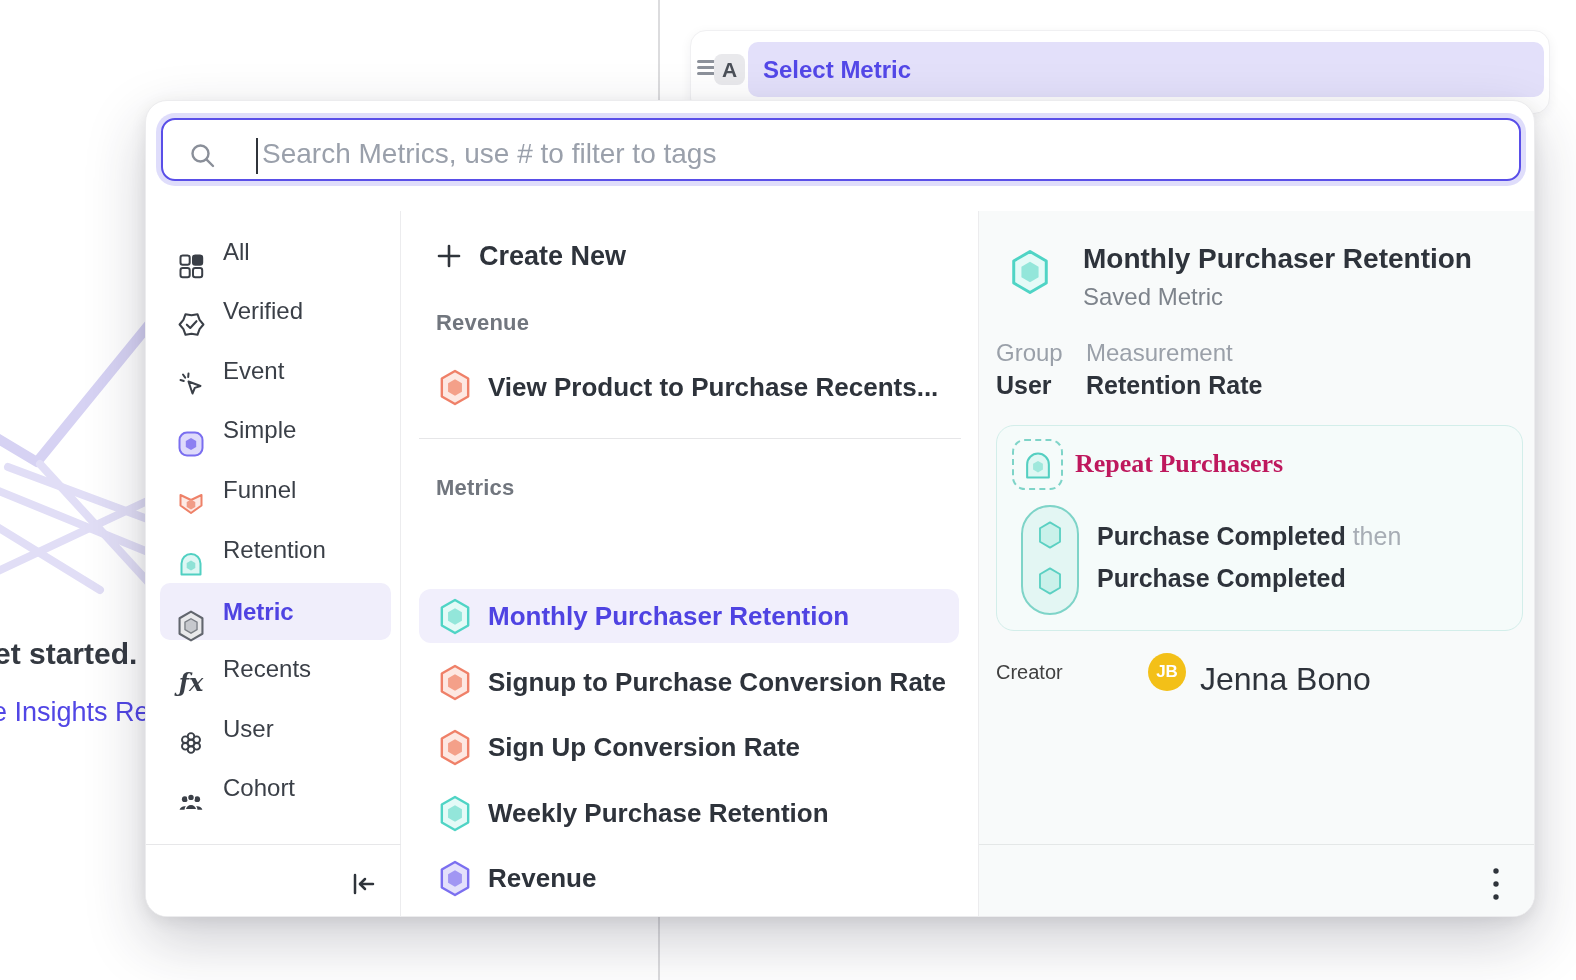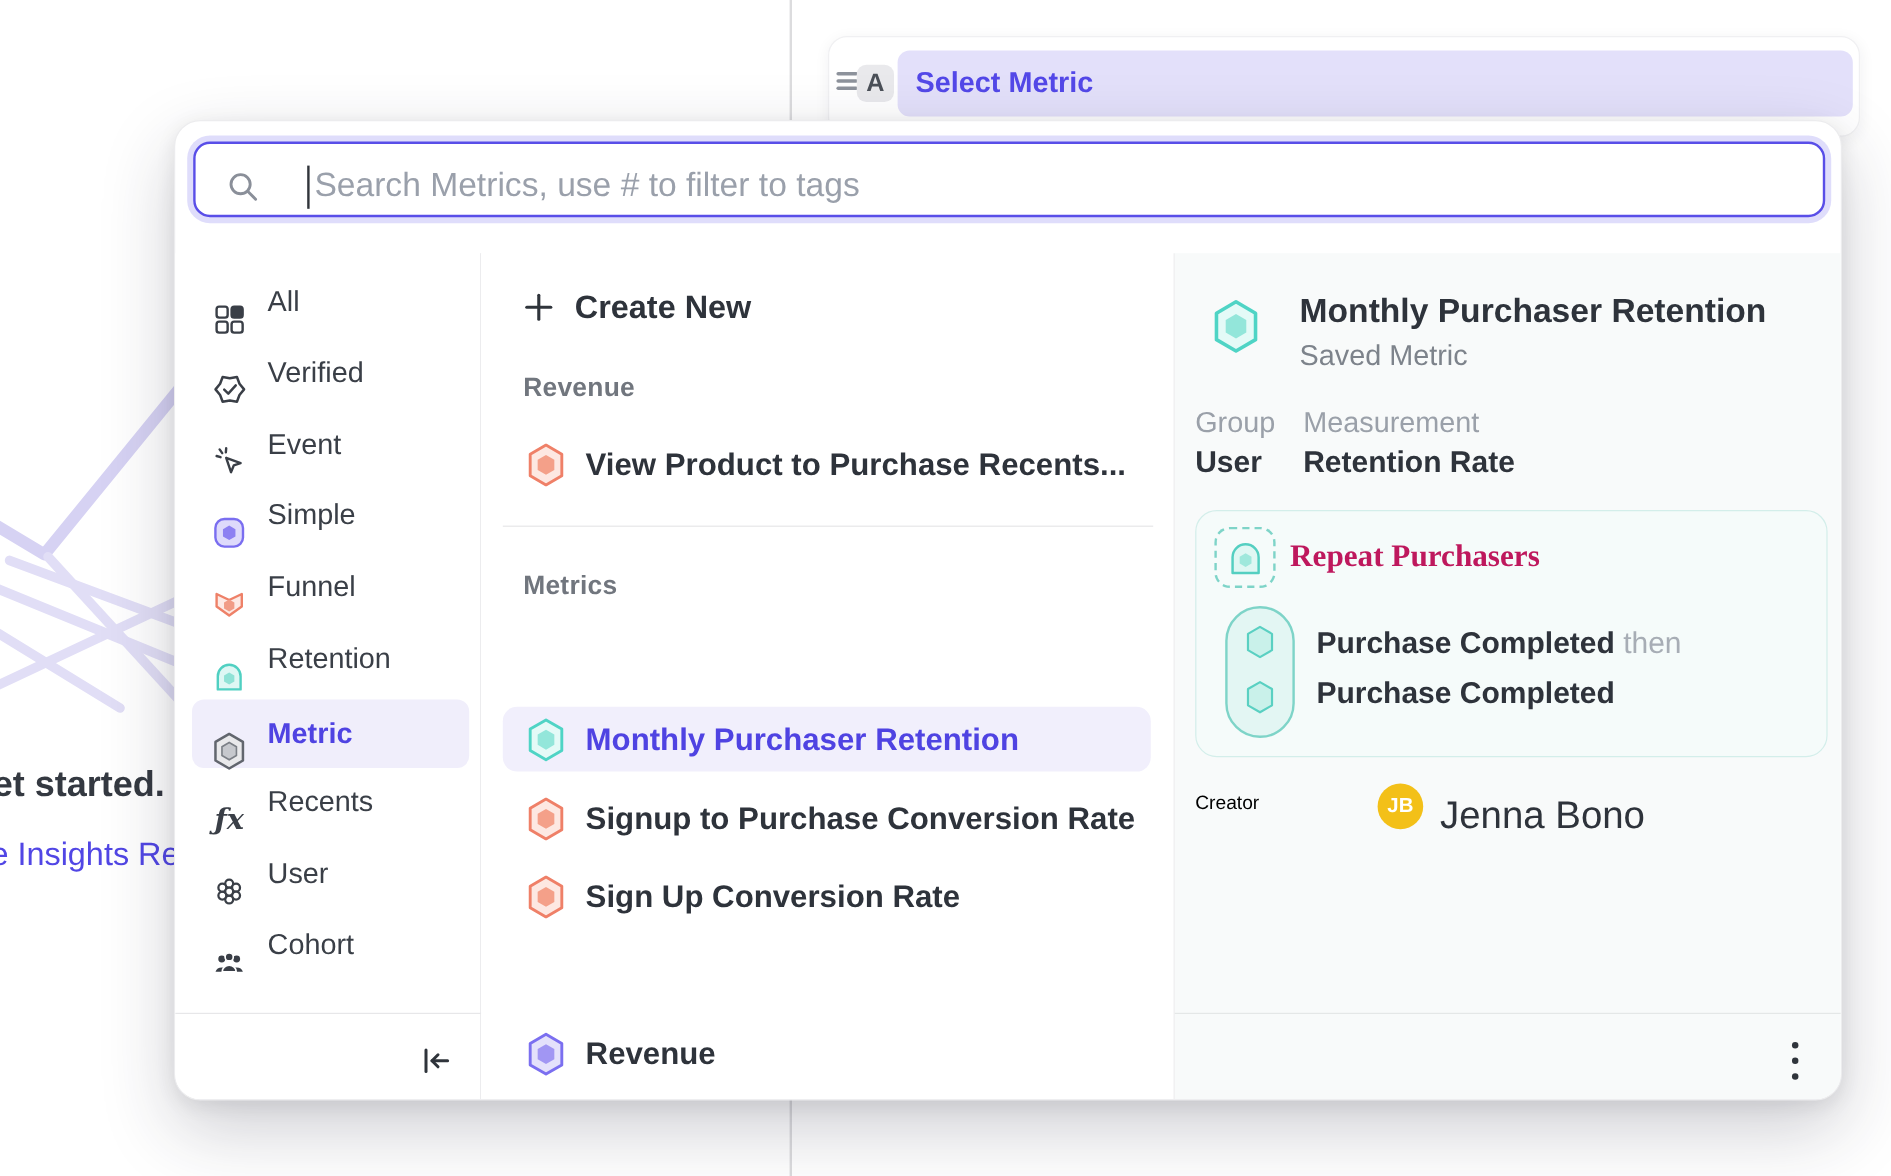--- a/index.html
+++ b/index.html
@@ -67,21 +67,21 @@
   .meta-value { position:absolute; top:160px; font-size:25px; font-weight:600; color:#2e333b; }
 
   .def-card { position:absolute; left:17px; top:214px; width:527px; height:206px; background:#f5fbfa; border:1.5px solid #d3eeea; border-radius:18px; }
   .def-icon-box { position:absolute; left:15px; top:13px; width:51px; height:51px; border:2px dashed #7ed4c8; border-radius:13px; display:flex; align-items:center; justify-content:center; }
   .def-title { position:absolute; left:78px; top:23px; font-size:26px; font-weight:700; color:#be185d;font-family:Liberation Serif, serif; }
   .def-pill { position:absolute; left:24px; top:79px; width:58px; height:110px; background:#e3f6f3; border:2px solid #7ed4c8; border-radius:29px; }
   .def-pill svg { position:absolute; left:14px; }
   .def-line { position:absolute; left:100px; font-size:25px; font-weight:600; color:#2e333b; white-space:nowrap; }
   .def-then { font-weight:400; color:#a7adb5; }
 
-  .creator-label { position:absolute; left:17px; top:450px; font-size:16px; color:#000000; }
+  .creator-label { position:absolute; left:17px; top:450px; font-size:20px; color:#404040; }
   .avatar { position:absolute; left:169px; top:442px; width:38px; height:38px; border-radius:50%; background:#f3c018; color:#fff; font-size:17px; font-weight:700; display:flex; align-items:center; justify-content:center; }
   .creator-name { position:absolute; left:221px; top:450px; font-size:32px; font-weight:500; color:#2e333b; }
 
   .detail-footer-divider { position:absolute; left:0; top:633px; width:555px; height:1px; background:#e4e7e7; }
   .kebab-btn { position:absolute; left:496px; top:652px; width:42px; height:42px; display:flex; align-items:center; justify-content:center; cursor:pointer; border-radius:8px; }
 </style>
 </head>
 <body>
 
 <div class="stage">
@@ -297,20 +297,29 @@
         <div class="list-row" style="top:503px">
           <span class="ic">
             <svg width="34" height="37" viewBox="0 0 24 26" class="hex-funnel">
               <path class="hex-outer" d="M12 1.3 L21.3 6.7 V19.3 L12 24.7 L2.7 19.3 V6.7 Z"></path>
               <path class="hex-inner" d="M12 7.1 L16.9 9.95 V15.95 L12 18.8 L7.1 15.95 V9.95 Z"></path>
             </svg>
           </span>
           <span>Sign Up Conversion Rate</span>
         </div>
 
+        <div class="list-row" style="top:569px">
+          <span class="ic">
+            <svg width="34" height="37" viewBox="0 0 24 26" class="hex-retention">
+              <path class="hex-outer" d="M12 1.3 L21.3 6.7 V19.3 L12 24.7 L2.7 19.3 V6.7 Z"></path>
+              <path class="hex-inner" d="M12 7.1 L16.9 9.95 V15.95 L12 18.8 L7.1 15.95 V9.95 Z"></path>
+            </svg>
+          </span>
+          <span>Weekly Purchase Retention</span>
+        </div>
 
         <div class="list-row" style="top:634px">
           <span class="ic">
             <svg width="34" height="37" viewBox="0 0 24 26" class="hex-simple">
               <path class="hex-outer" d="M12 1.3 L21.3 6.7 V19.3 L12 24.7 L2.7 19.3 V6.7 Z"></path>
               <path class="hex-inner" d="M12 7.1 L16.9 9.95 V15.95 L12 18.8 L7.1 15.95 V9.95 Z"></path>
             </svg>
           </span>
           <span>Revenue</span>
         </div>

